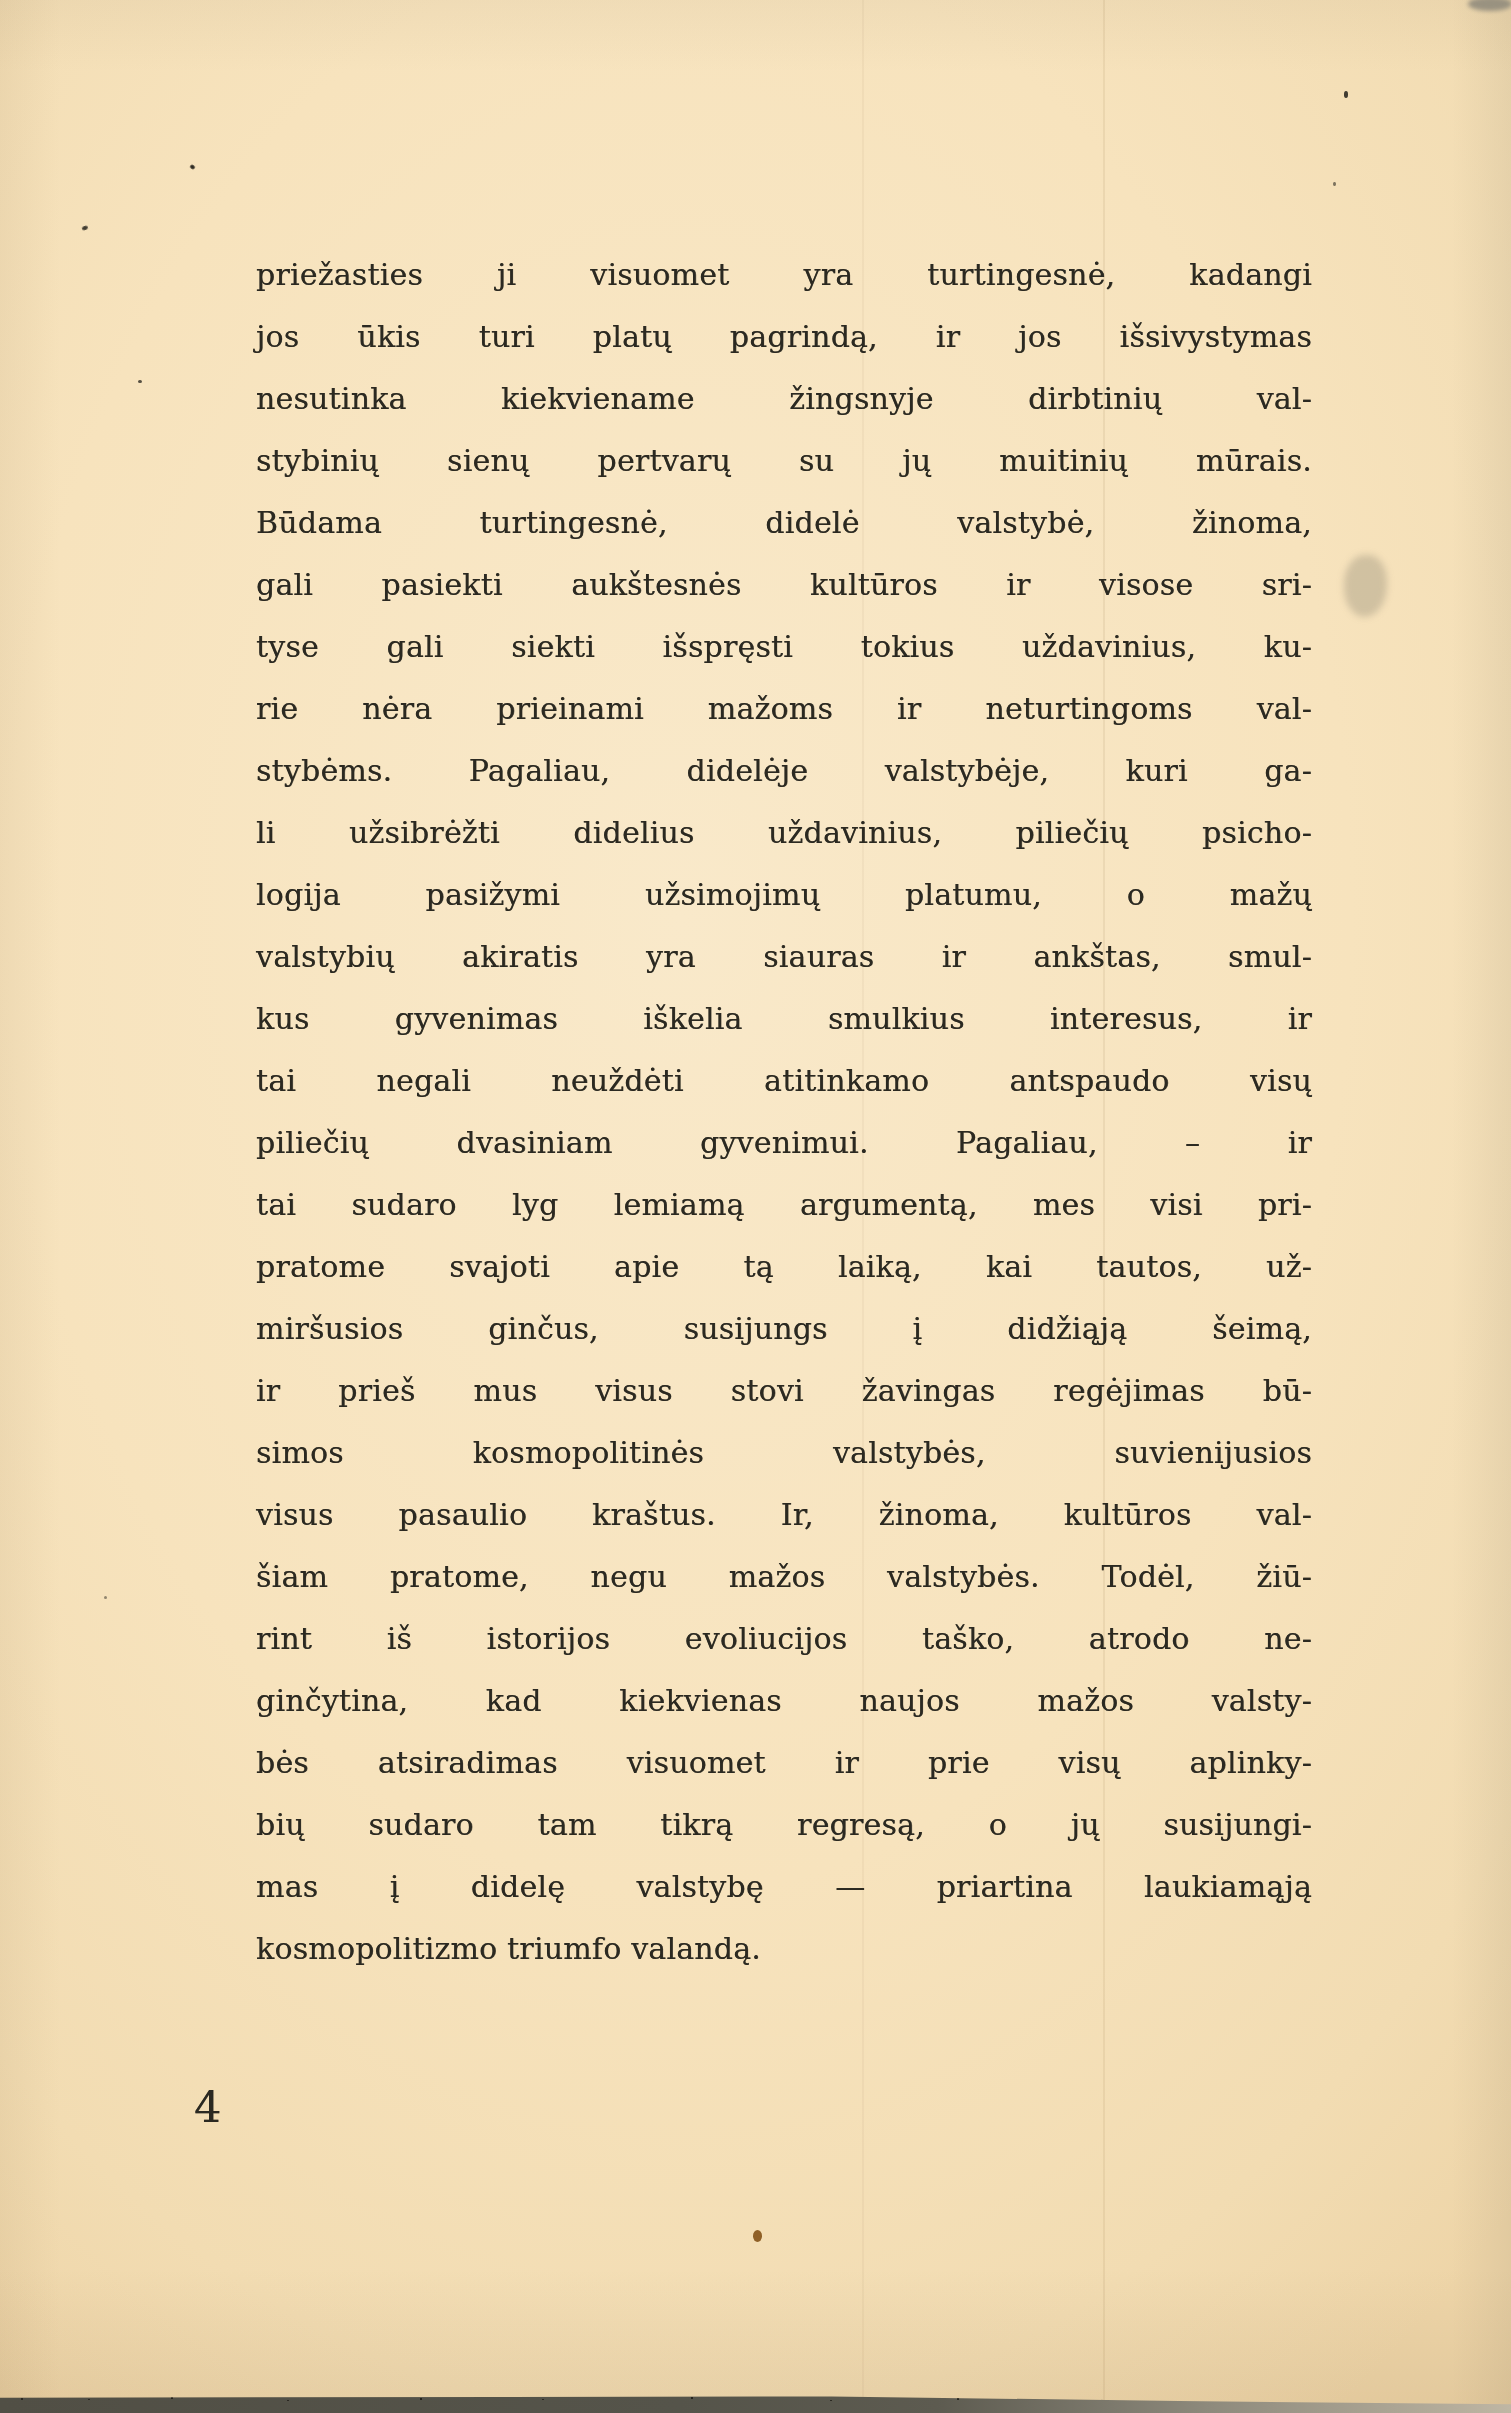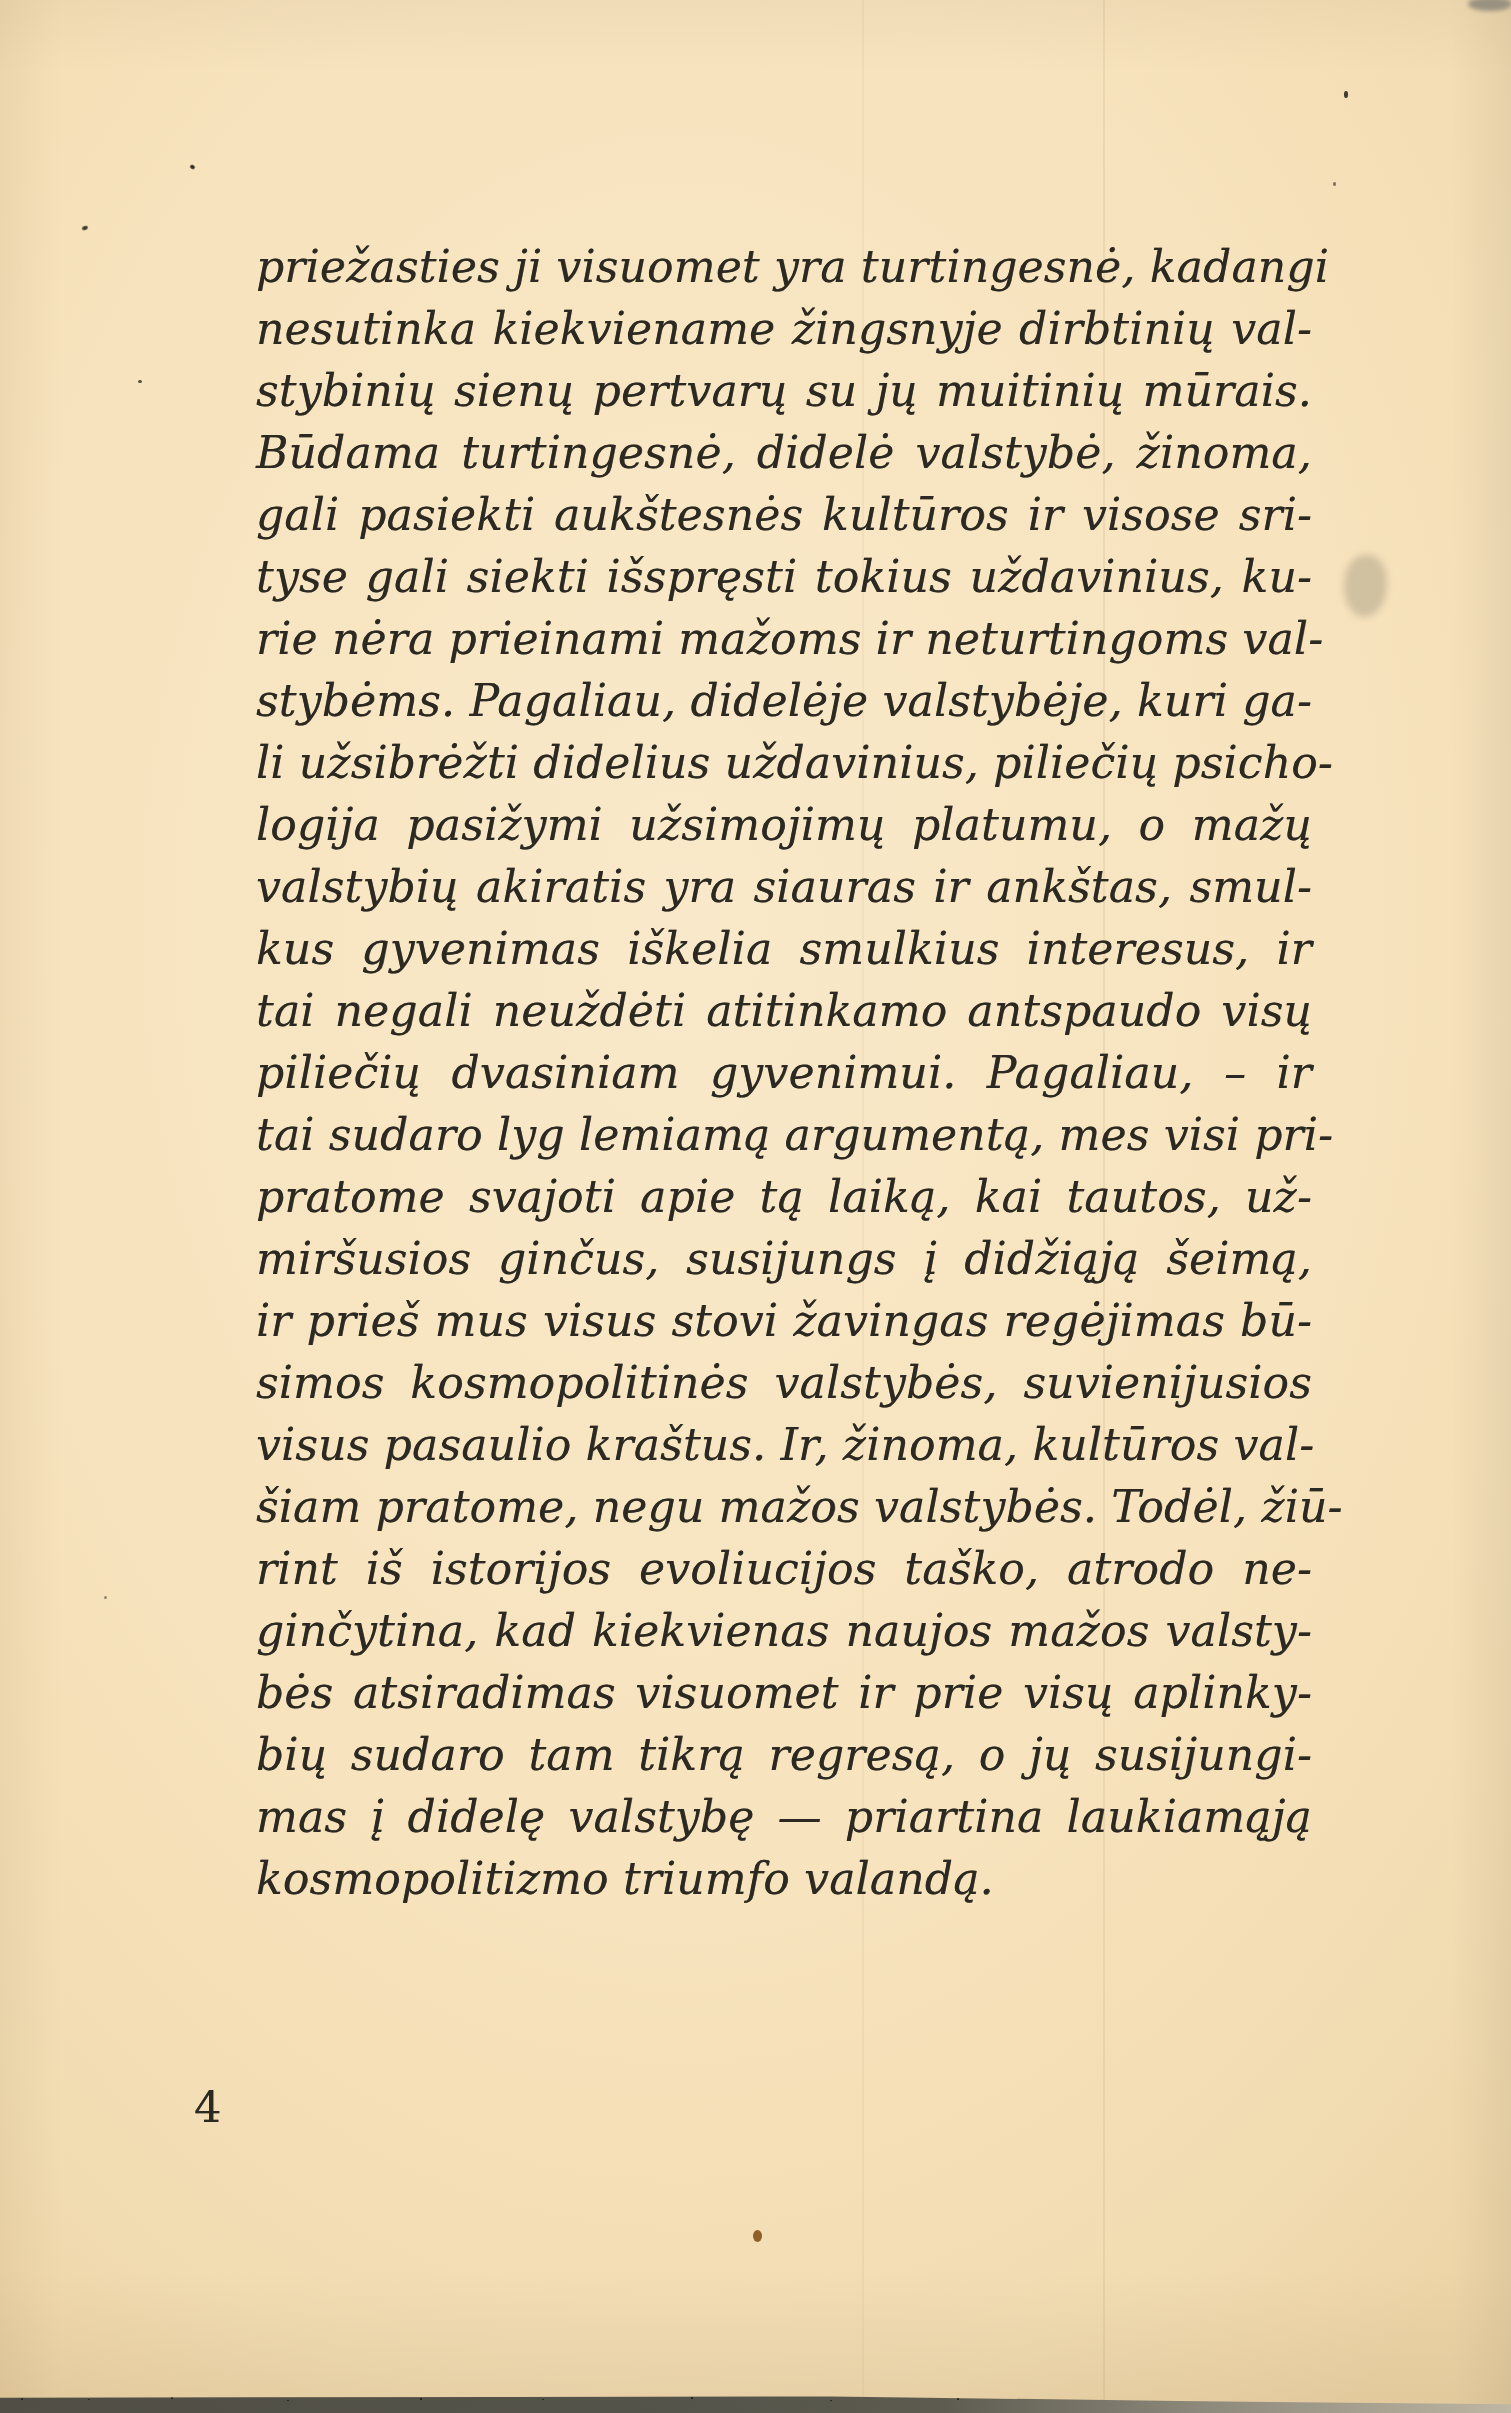--- a/index.html
+++ b/index.html
@@ -29,28 +29,27 @@
     position: absolute; top: 0; bottom: 0; width: 1.7px;
     background: rgba(139,106,60,0.10);
     pointer-events: none;
   }
   .crease.c1 { left: 1103px; }
   .crease.c2 { left: 862px; background: rgba(139,106,60,0.06); }
 
   .text-block {
     position: absolute;
     left: 256px;
-    top: 236px;
+    top: 244px;
     width: 1056px;
-    font-size: 44px;
+    font-size: 30px;
     line-height: 62px;
     letter-spacing: 0.2px;
     text-shadow: 0.3px 0.2px 0.5px rgba(43,41,33,0.65);
     filter: blur(0.1px);
-    font-style: italic;
   }
   .line {
     text-align: justify;
     text-align-last: justify;
     height: 62px;
     white-space: nowrap;
   }
   .line.last {
     text-align: right;
     text-align-last: left;
@@ -130,20 +129,21 @@
 <body>
 
 <div class="page">
 
   <div class="vignette"></div>
   <div class="crease c1"></div>
   <div class="crease c2"></div>
 
   <main class="text-block">
     <div class="line">priežasties ji visuomet yra turtingesnė, kadangi</div>
+    <div class="line">jos ūkis turi platų pagrindą, ir jos išsivystymas</div>
     <div class="line">nesutinka kiekviename žingsnyje dirbtinių val-</div>
     <div class="line">stybinių sienų pertvarų su jų muitinių mūrais.</div>
     <div class="line">Būdama turtingesnė, didelė valstybė, žinoma,</div>
     <div class="line">gali pasiekti aukštesnės kultūros ir visose sri-</div>
     <div class="line">tyse gali siekti išspręsti tokius uždavinius, ku-</div>
     <div class="line">rie nėra prieinami mažoms ir neturtingoms val-</div>
     <div class="line">stybėms. Pagaliau, didelėje valstybėje, kuri ga-</div>
     <div class="line">li užsibrėžti didelius uždavinius, piliečių psicho-</div>
     <div class="line">logija pasižymi užsimojimų platumu, o mažų</div>
     <div class="line">valstybių akiratis yra siauras ir ankštas, smul-</div>

